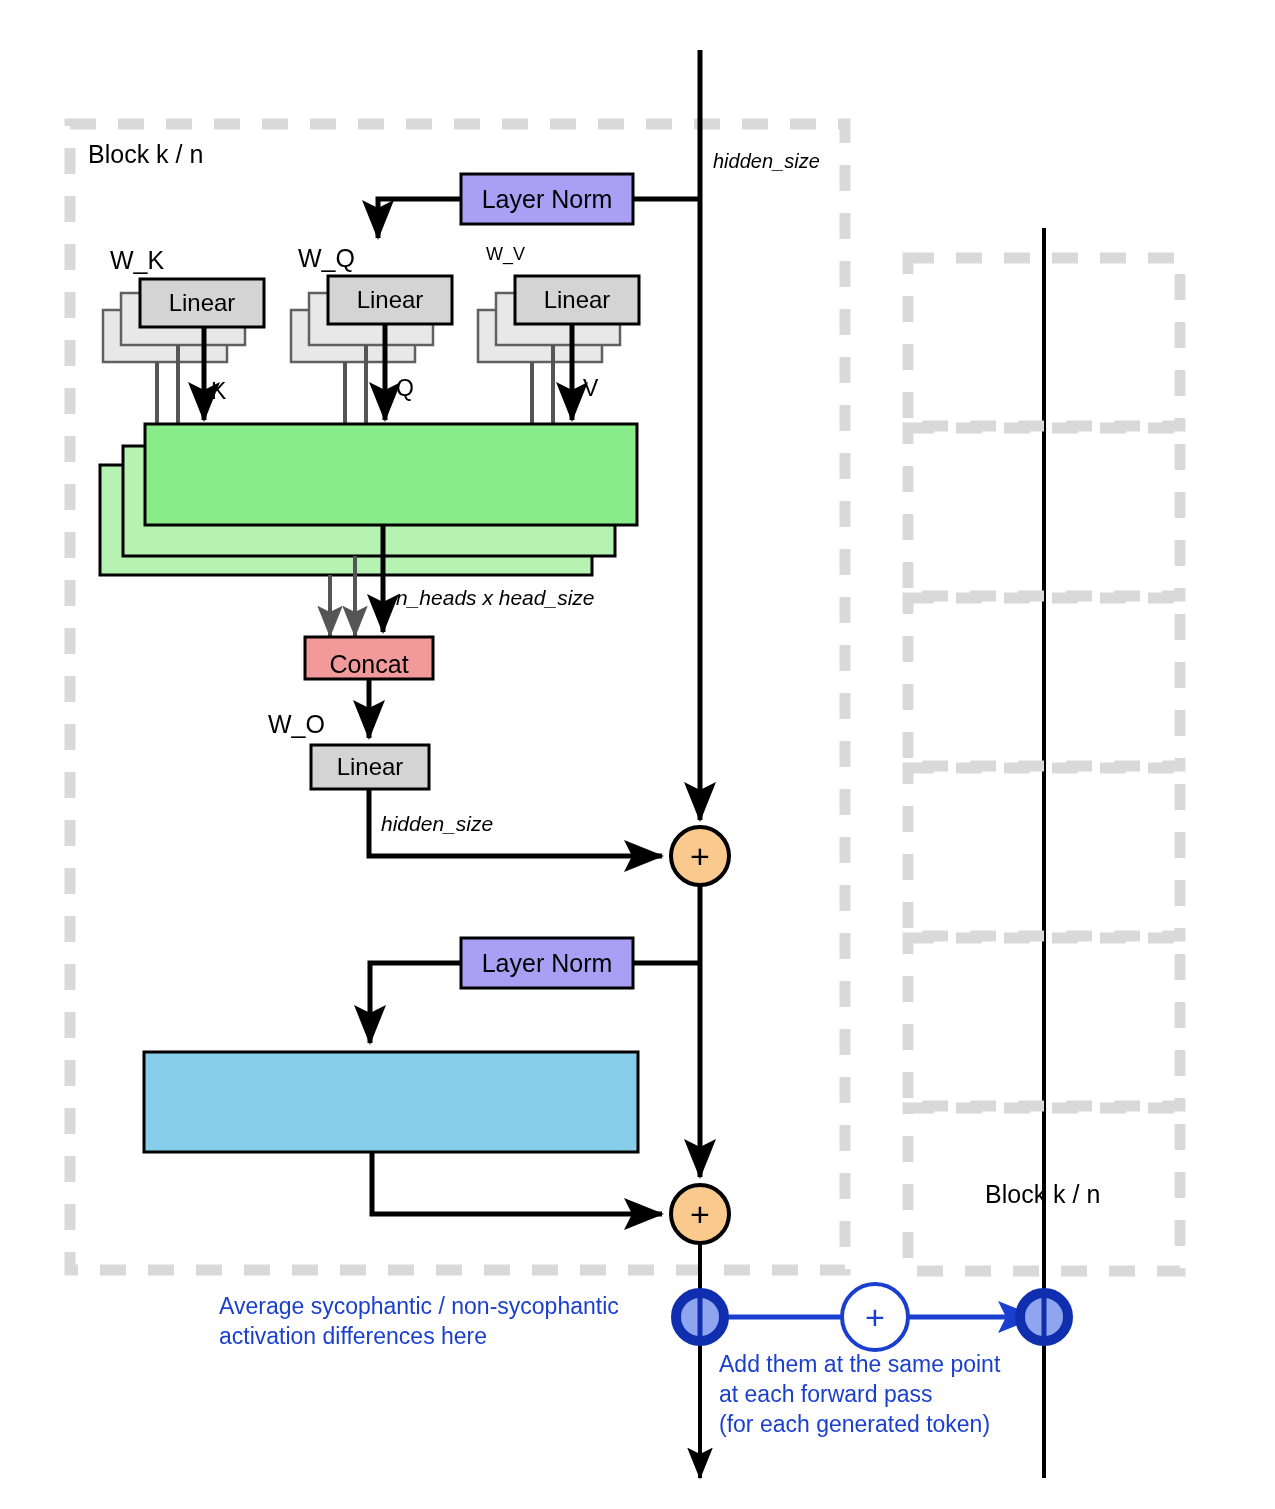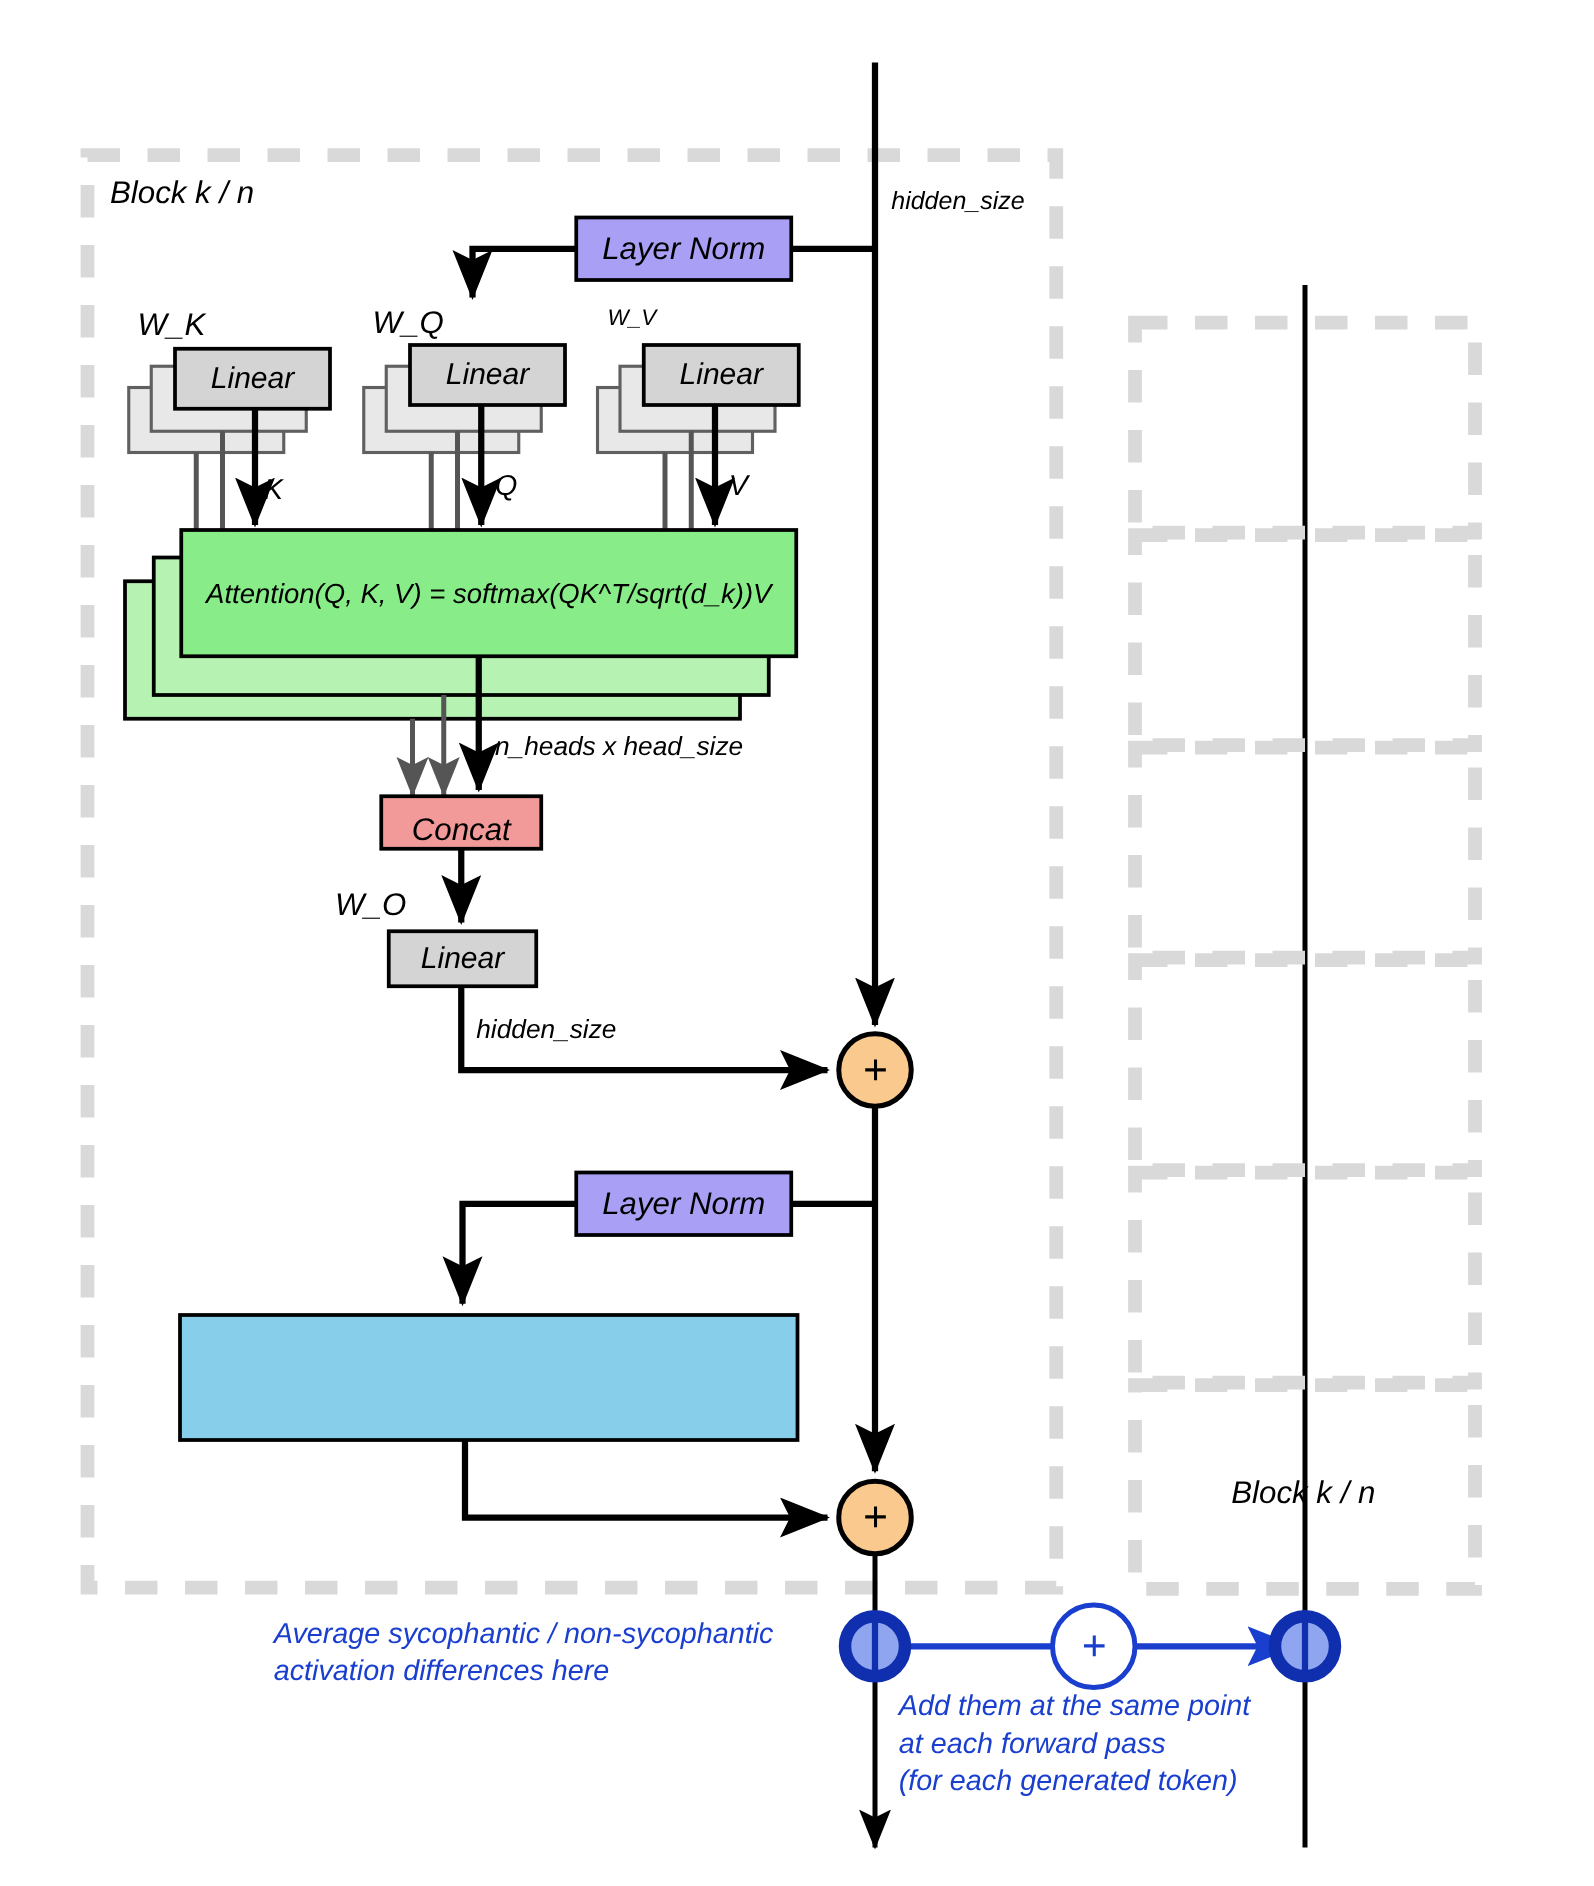--- a/index.html
+++ b/index.html
@@ -24,21 +24,20 @@
     left: 0;
     width: 1275px;
     height: 1509px;
   }
   .node-text {
     position: absolute;
     font-family: "Liberation Sans", sans-serif;
     color: #000000;
     white-space: pre;
     pointer-events: none;
-    font-style: italic;
   }
   .box-label {
     display: flex;
     align-items: center;
     justify-content: center;
     text-align: center;
   }
   .italic { font-style: italic; }
   .blue-note {
     color: #1a3fcf;
@@ -178,21 +177,20 @@
 
   <div class="node-text box-label" style="left:140px; top:279px; width:124px; height:48px; font-size:24px;">Linear</div>
   <div class="node-text box-label" style="left:328px; top:276px; width:124px; height:48px; font-size:24px;">Linear</div>
   <div class="node-text box-label" style="left:515px; top:276px; width:124px; height:48px; font-size:24px;">Linear</div>
   <div class="node-text box-label" style="left:311px; top:745px; width:118px; height:44px; font-size:24px;">Linear</div>
 
   <div class="node-text" style="left:211px; top:378px; font-size:23px;">K</div>
   <div class="node-text" style="left:396px; top:375px; font-size:23px;">Q</div>
   <div class="node-text" style="left:583px; top:375px; font-size:23px;">V</div>
 
-  <div class="node-text box-label" style="left:145px; top:424px; width:492px; height:101px; font-size:22px;">Attention(Q, K, V) = softmax(QK^T/sqrt(d_k))V</div>
 
   <div class="node-text italic" style="left:396px; top:586px; font-size:21px;">n_heads x head_size</div>
 
   <div class="node-text box-label" style="left:305px; top:637px; width:128px; height:54px; font-size:25px;">Concat</div>
 
   <div class="node-text italic" style="left:381px; top:812px; font-size:21px;">hidden_size</div>
 
 
   <div class="node-text box-label" style="left:671px; top:827px; width:58px; height:58px; font-size:34px;">+</div>
   <div class="node-text box-label" style="left:671px; top:1185px; width:58px; height:58px; font-size:34px;">+</div>

